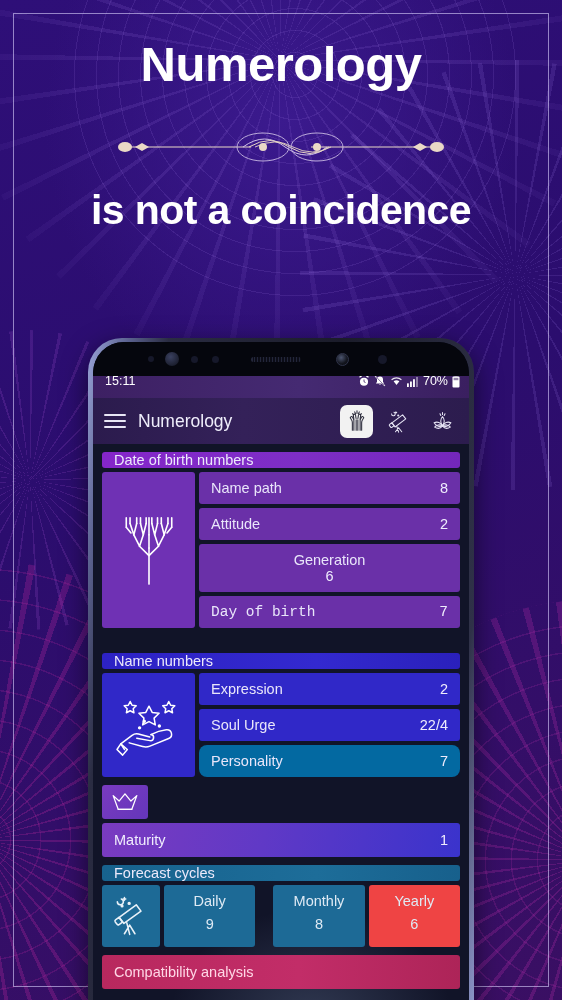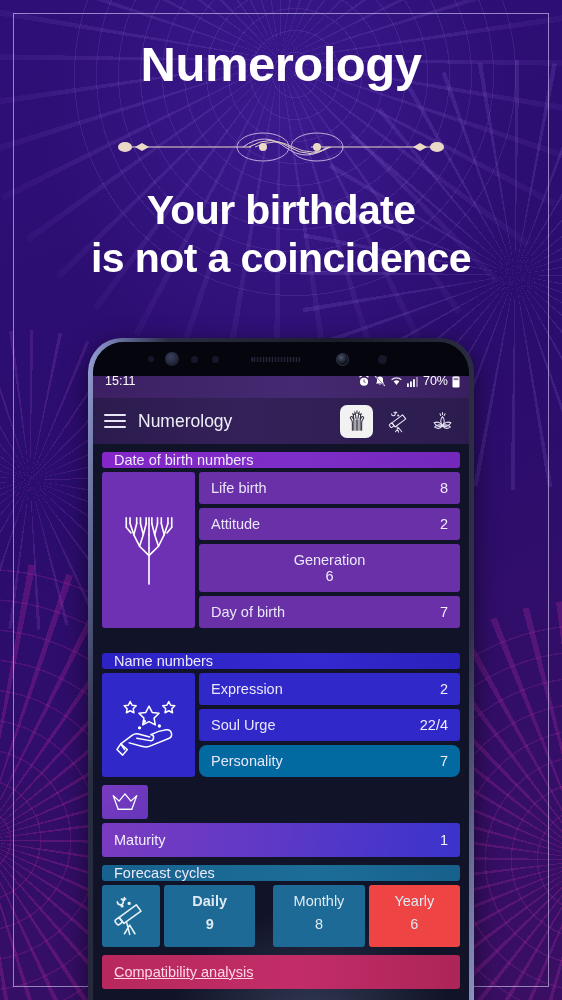--- a/index.html
+++ b/index.html
@@ -196,21 +196,20 @@
     flex:1; border-radius:3px; padding:8px 4px 9px;
     text-align:center; color:#dfeaf4;
   }
   .cyc .lbl{ font-size:14.5px; }
   .cyc .num{ font-size:14.5px; margin-top:7px; }
 
   .bottom-sec{
     margin-top:8px; border-radius:3px; padding:9px 12px;
     color:#ffd7e6; font-size:14.5px; position:relative; z-index:2;
     overflow:hidden;
-    text-decoration:underline;
   }
   svg{ display:block; }
 </style>
 </head>
 <body>
 
 <div id="promo">
   <div class="mandala m-top"></div>
   <div class="mandala m-top2"></div>
   <div class="mandala m-rtop"></div>
@@ -238,21 +237,20 @@
         <ellipse cx="346" cy="19" rx="7" ry="5"></ellipse>
         <circle cx="172" cy="19" r="4"></circle>
         <circle cx="226" cy="19" r="4"></circle>
         <path d="M44 19 l7 -4 l7 4 l-7 4 z"></path>
         <path d="M336 19 l-7 -4 l-7 4 l7 4 z"></path>
       </g>
     </svg>
   </div>
 
   <div class="promo-sub">
-    <div>Your birthdate</div>
     <div>is not a coincidence</div>
   </div>
 
   <div id="phone">
     <div id="phone-screen">
 
       <div class="sensor-bar">
         <span class="dot" style="width:6px;height:6px;left:55px;top:14px;"></span>
         <span class="dot" style="width:14px;height:14px;left:72px;top:10px;background:radial-gradient(circle at 40% 35%,#3a4060,#10121c);"></span>
         <span class="dot" style="width:7px;height:7px;left:98px;top:14px;"></span>
@@ -357,32 +355,32 @@
                 <path d="M30 36 L30 22"></path>
                 <path d="M10 10 V4 M17 10 V4 M21 10 V4 M27 10 V4 M33 10 V4 M39 10 V4 M43 10 V4 M50 10 V4"></path>
                 <path d="M30 22 V4"></path>
                 <path d="M6 14 V4 M54 14 V4"></path>
                 <path d="M6 14 L11 20 M54 14 L49 20"></path>
               </g>
             </svg>
           </div>
           <div class="rows">
             <div class="row" style="background:#6a30a8;">
-              <span>Life birth</span>
+              <span>Name path</span>
               <span class="val">8</span>
             </div>
             <div class="row" style="background:#6a30a8;">
               <span>Attitude</span>
               <span class="val">2</span>
             </div>
             <div class="row" style="background:#6a30a8;flex-direction:column;">
               <span>Generation</span>
               <span class="val">6</span>
             </div>
-            <div class="row" style="background:#6a30a8;">
+            <div class="row" style="background:#6a30a8;font-family:Liberation Mono, monospace;">
               <span>Day of birth</span>
               <span class="val">7</span>
             </div>
           </div>
         </div>
 
         <div class="sec-head" style="background:linear-gradient(90deg,#2d22c4,#3329cf 60%,#2a20bb);margin-top:25px;">Name numbers</div>
         <div class="grp">
           <div class="grp-icon" style="background:#3028c8;">
             <svg width="66" height="64" viewBox="0 0 70 68">
@@ -439,21 +437,21 @@
                 <path d="M6 17 L19 7.5 l3.6 4.8 -13 9.4z"></path>
                 <path d="M3.2 19 l2.6-1.9 2.7 3.5 -2.6 1.9 a1.1 1.1 0 0 1-1.5-.2 l-1.4-1.8 a1.1 1.1 0 0 1 .2-1.5z"></path>
                 <path d="M11.8 21.2 L14 30 M14 23 L18 29.5 M14 23 L10 29.5"></path>
                 <path d="M4.6 5.2 a2.3 2.3 0 1 0 3-2.2"></path>
                 <path d="M10 2 v2 M9 3 h2"></path>
                 <circle cx="13.6" cy="6.4" r=".7" fill="#e8f1f8"></circle>
                 <circle cx="8.2" cy="8.4" r=".6" fill="#e8f1f8"></circle>
               </g>
             </svg>
           </div>
-          <div class="cyc" style="background:#1d6a96;font-weight:bold;">
+          <div class="cyc" style="background:#1d6a96;">
             <div class="lbl">Daily</div>
             <div class="num">9</div>
           </div>
           <div class="cyc" style="background:#1d6a96;margin-left:14px;">
             <div class="lbl">Monthly</div>
             <div class="num">8</div>
           </div>
           <div class="cyc" style="background:#ef4444;">
             <div class="lbl">Yearly</div>
             <div class="num">6</div>

